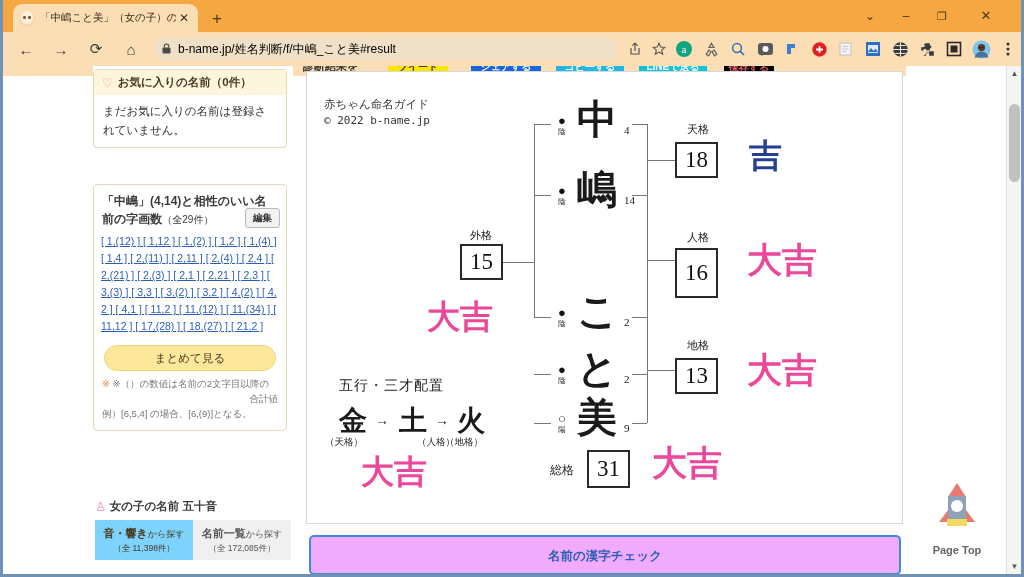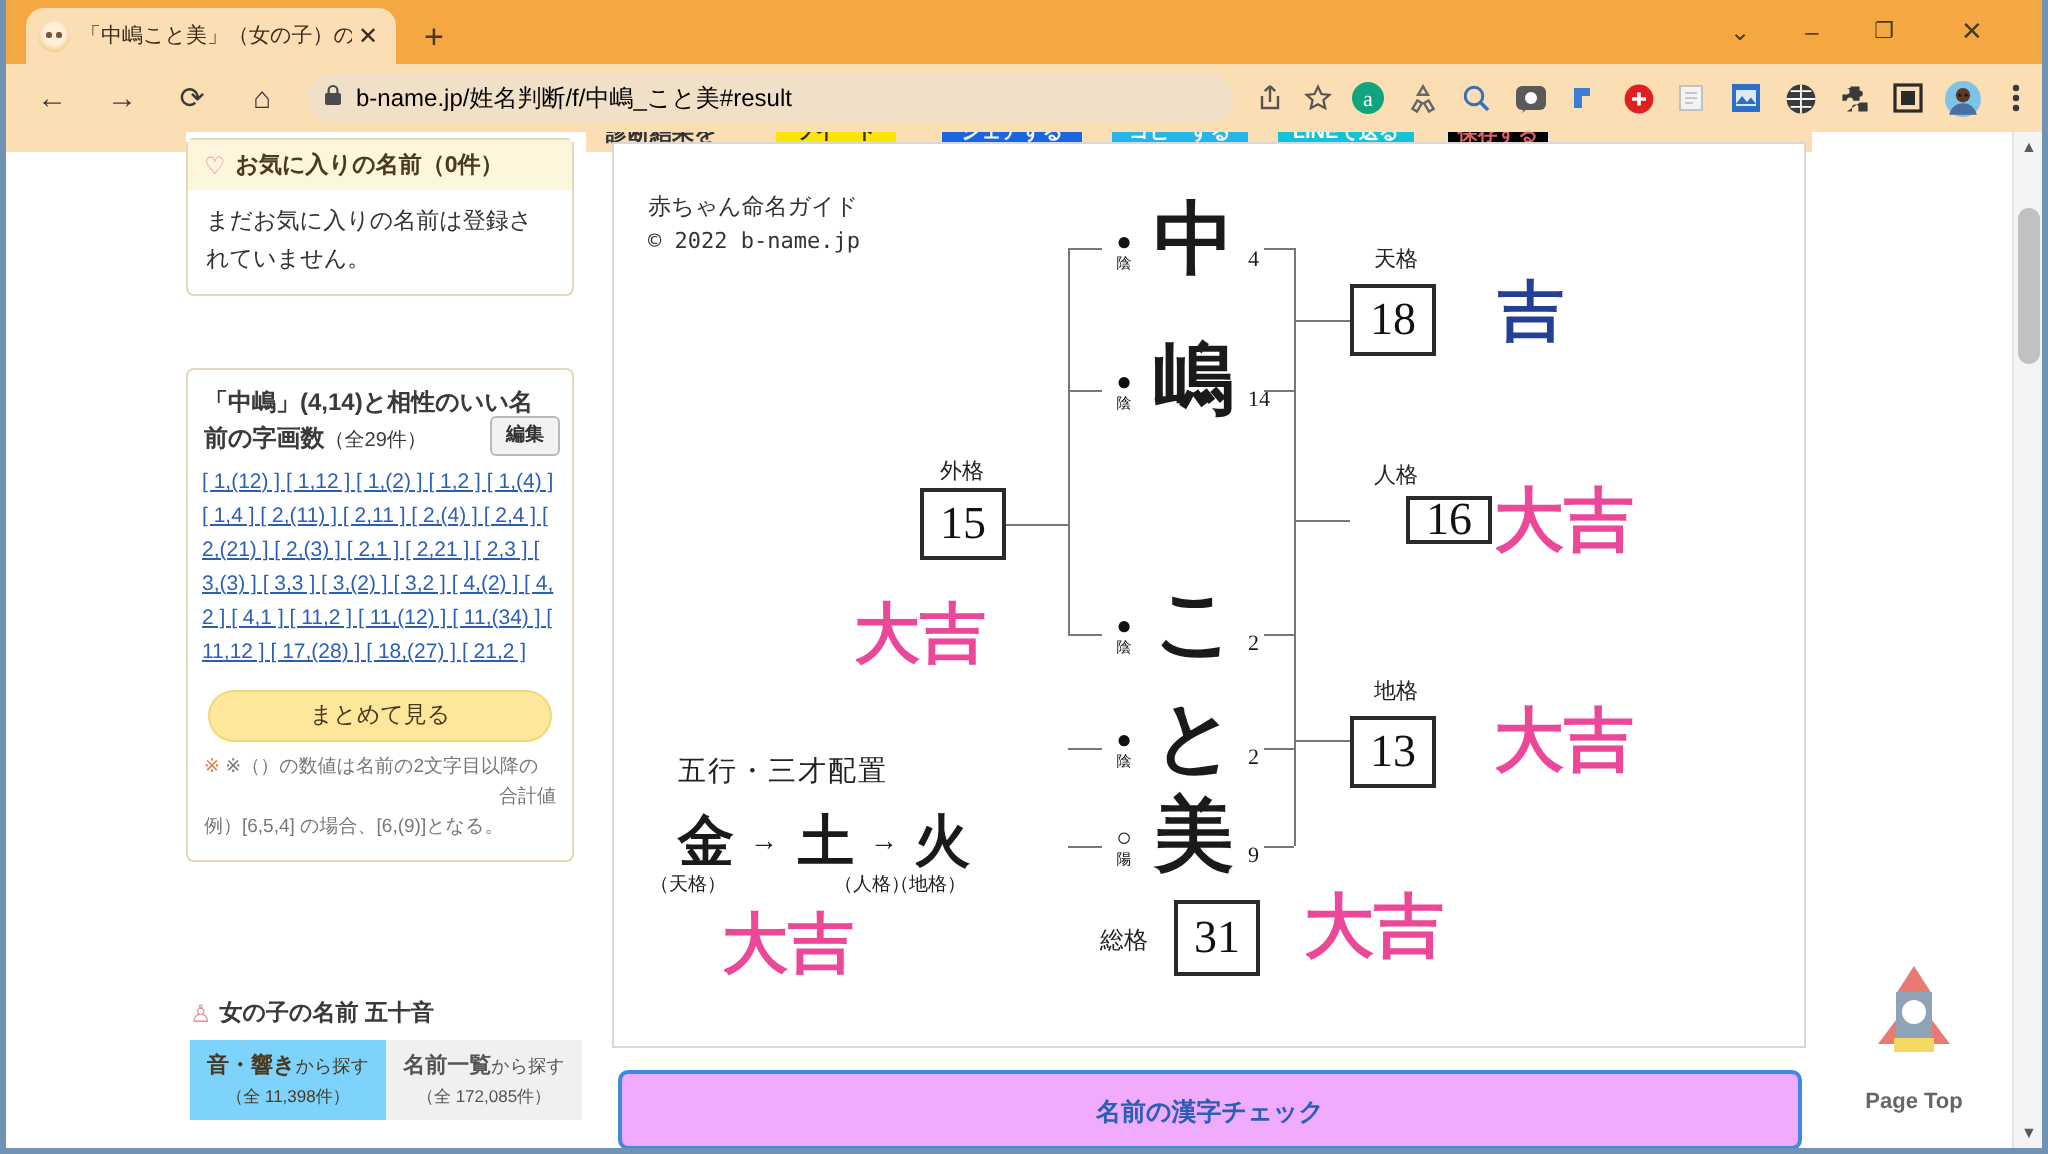--- a/index.html
+++ b/index.html
@@ -535,21 +535,21 @@
         <div class="line line-h" style="left:325px; top:123px; width:15px;"></div>
         <div class="line line-h" style="left:340px; top:88px; width:28px;"></div>
         <div class="kaku-label" style="left:368px; top:50px; width:46px;">天格</div>
         <div class="kaku-box" style="left:368px; top:70px; width:43px; height:36px;">18</div>
         <div class="verdict v-blue" style="left:442px; top:62px; font-size:33px;">吉</div>
 
         <div class="line line-v" style="left:340px; top:123px; height:122px;"></div>
         <div class="line line-h" style="left:325px; top:245px; width:15px;"></div>
         <div class="line line-h" style="left:340px; top:188px; width:28px;"></div>
         <div class="kaku-label" style="left:368px; top:158px; width:46px;">人格</div>
-        <div class="kaku-box" style="left:368px; top:176px; width:43px; height:24px;margin-left:28px;">16</div>
+        <div class="kaku-box" style="left:368px; top:176px; width:43px; height:50px;">16</div>
         <div class="verdict v-red" style="left:440px; top:165px; font-size:35px;">大吉</div>
 
         <div class="line line-v" style="left:340px; top:245px; height:106px;"></div>
         <div class="line line-h" style="left:325px; top:302px; width:15px;"></div>
         <div class="line line-h" style="left:325px; top:351px; width:15px;"></div>
         <div class="line line-h" style="left:340px; top:298px; width:28px;"></div>
         <div class="kaku-label" style="left:368px; top:266px; width:46px;">地格</div>
         <div class="kaku-box" style="left:368px; top:286px; width:43px; height:36px;">13</div>
         <div class="verdict v-red" style="left:440px; top:275px; font-size:35px;">大吉</div>
 

